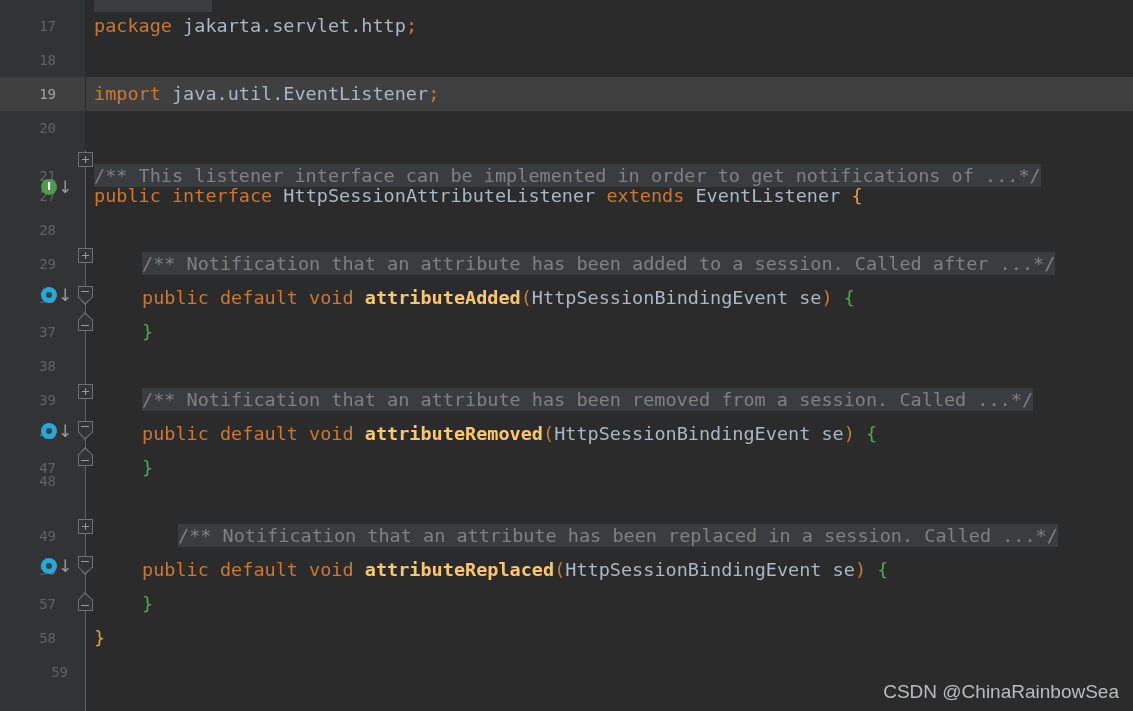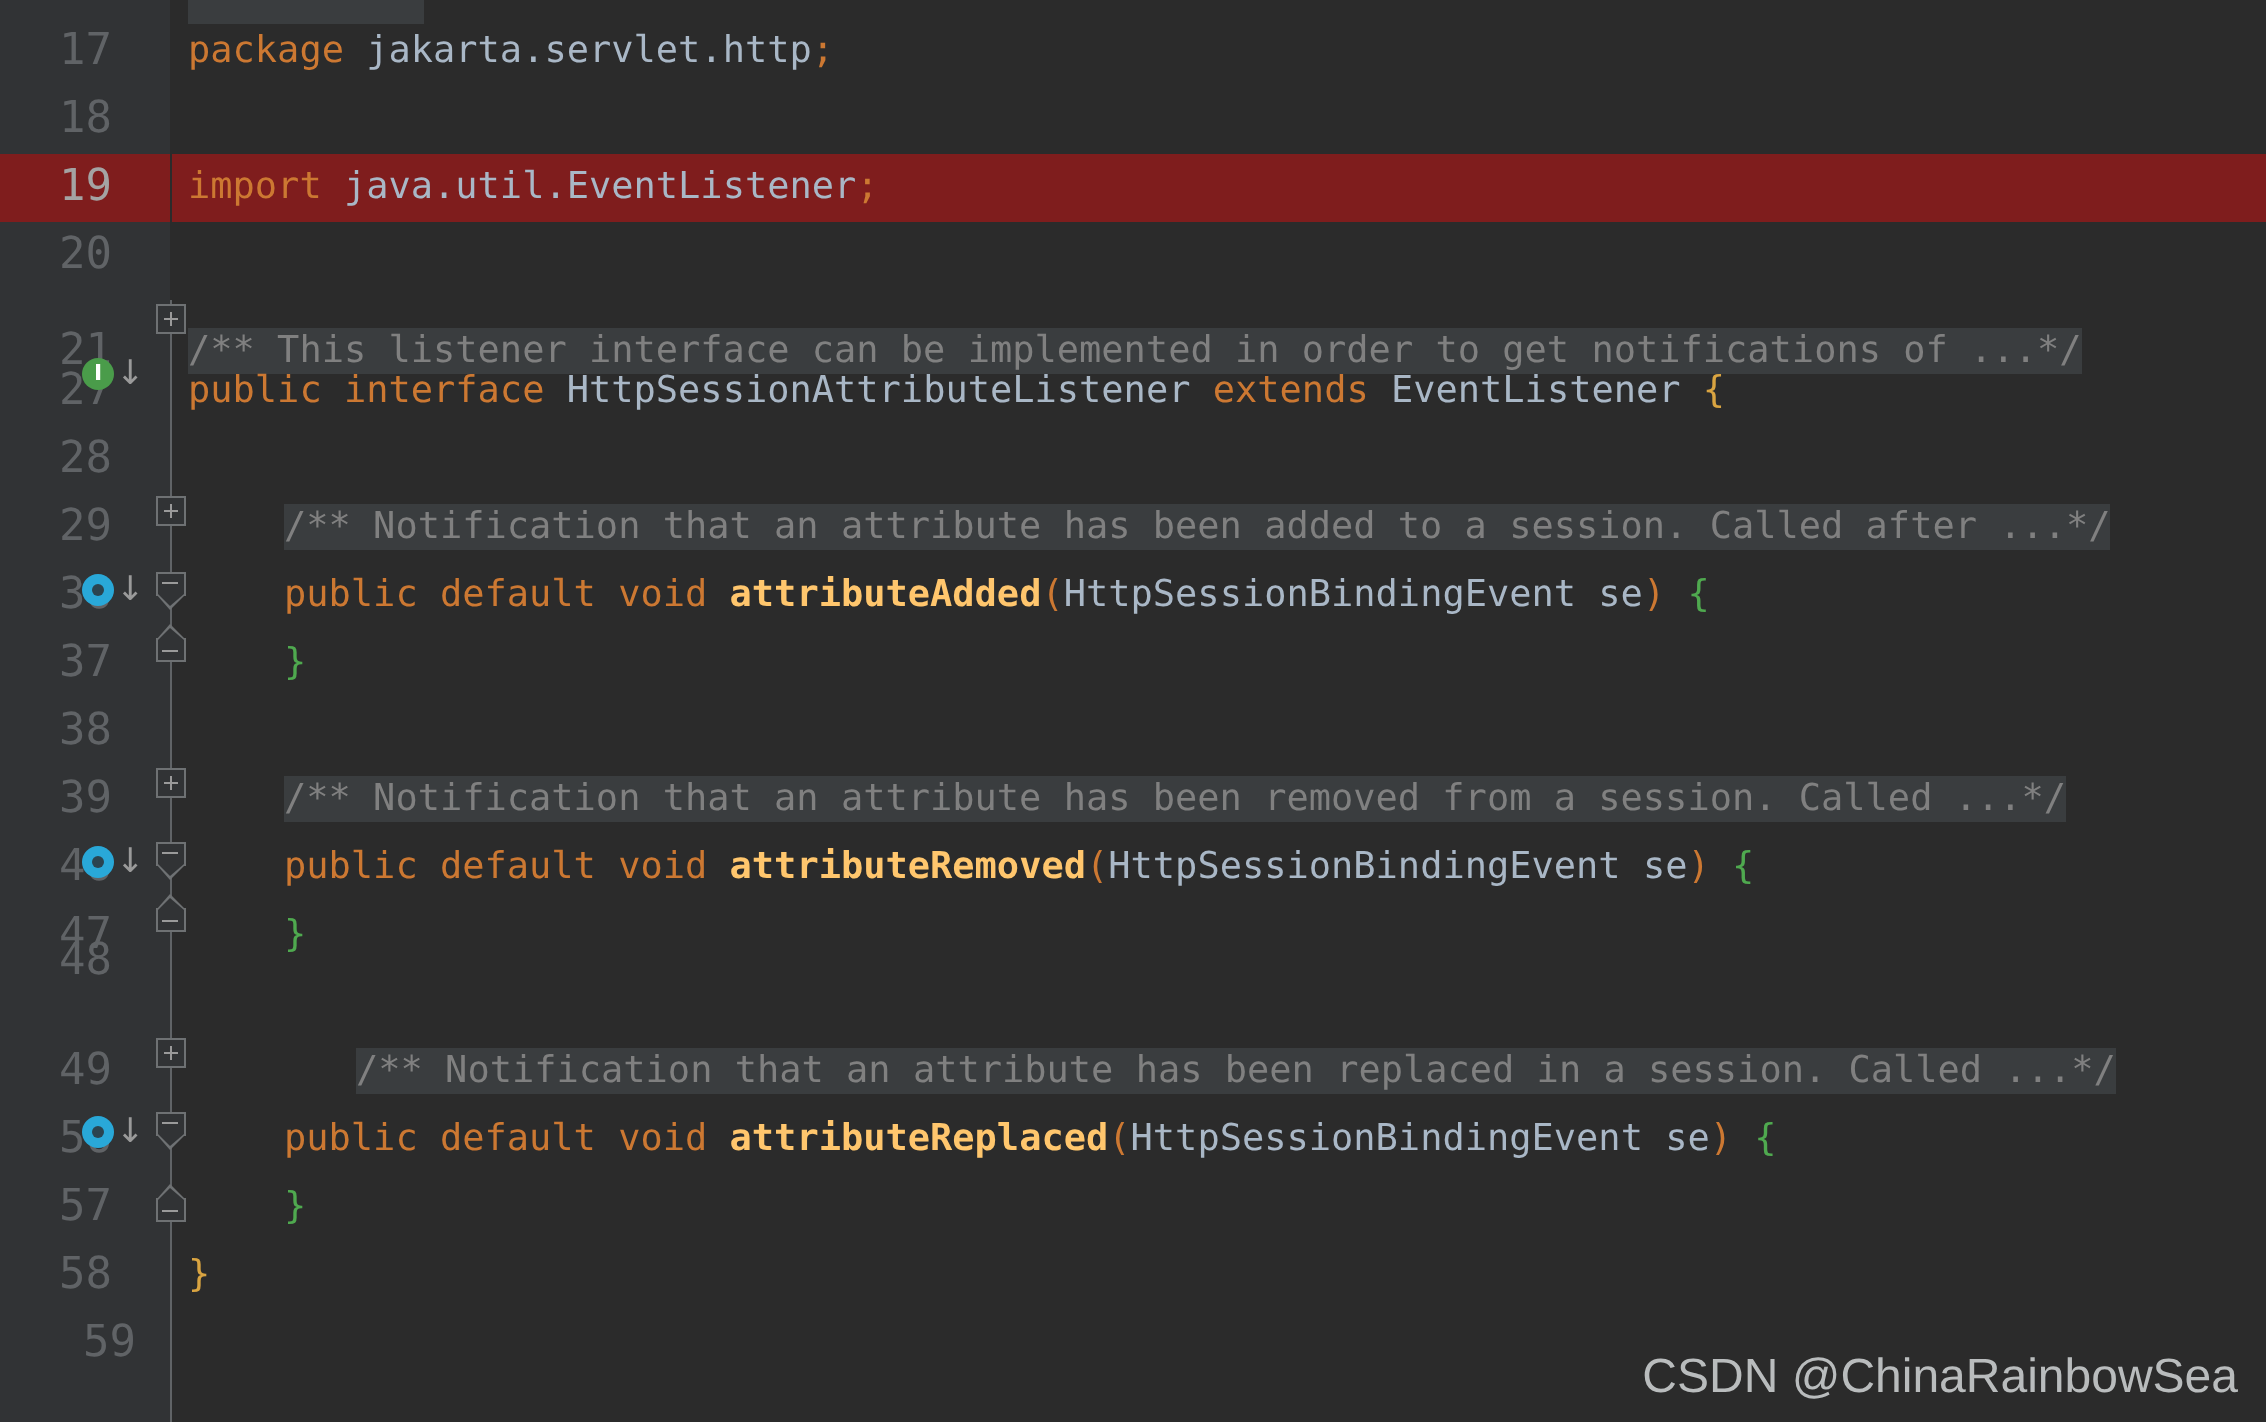--- a/index.html
+++ b/index.html
@@ -22,32 +22,32 @@
     overflow: hidden;
   }
 
   
   .row {
     position: relative;
     height: 34px;
     line-height: 34px;
     white-space: pre;
   }
-  .row.current { background: #7f1d1d; }
+  .row.current { background: #404040; }
   .row.current .lnum { color: #a4a3a3; }
 
   
   .lnum {
     position: absolute;
     left: 0;
     top: 0;
     width: 56px;
     text-align: right;
     color: #606366;
-    font-size: 22px;
+    font-size: 14px;
     font-family: "DejaVu Sans Mono", monospace;
     z-index: 3;
   }
 
   
   #gutter-bg {
     position: absolute;
     left: 0; top: 0;
     width: 85px;
     height: 711px;
@@ -266,21 +266,21 @@
     background: #3a3d3f;
     z-index: 2;
   }
 
   
   #watermark {
     position: absolute;
     right: 14px;
     bottom: 8px;
     color: #b9bcbd;
-    font-size: 24px;
+    font-size: 19px;
     font-family: "Liberation Sans", sans-serif;
     z-index: 20;
   }
 </style>
 </head>
 <body>
 
 <div id="editor">
 
   <div id="gutter-bg"></div>

